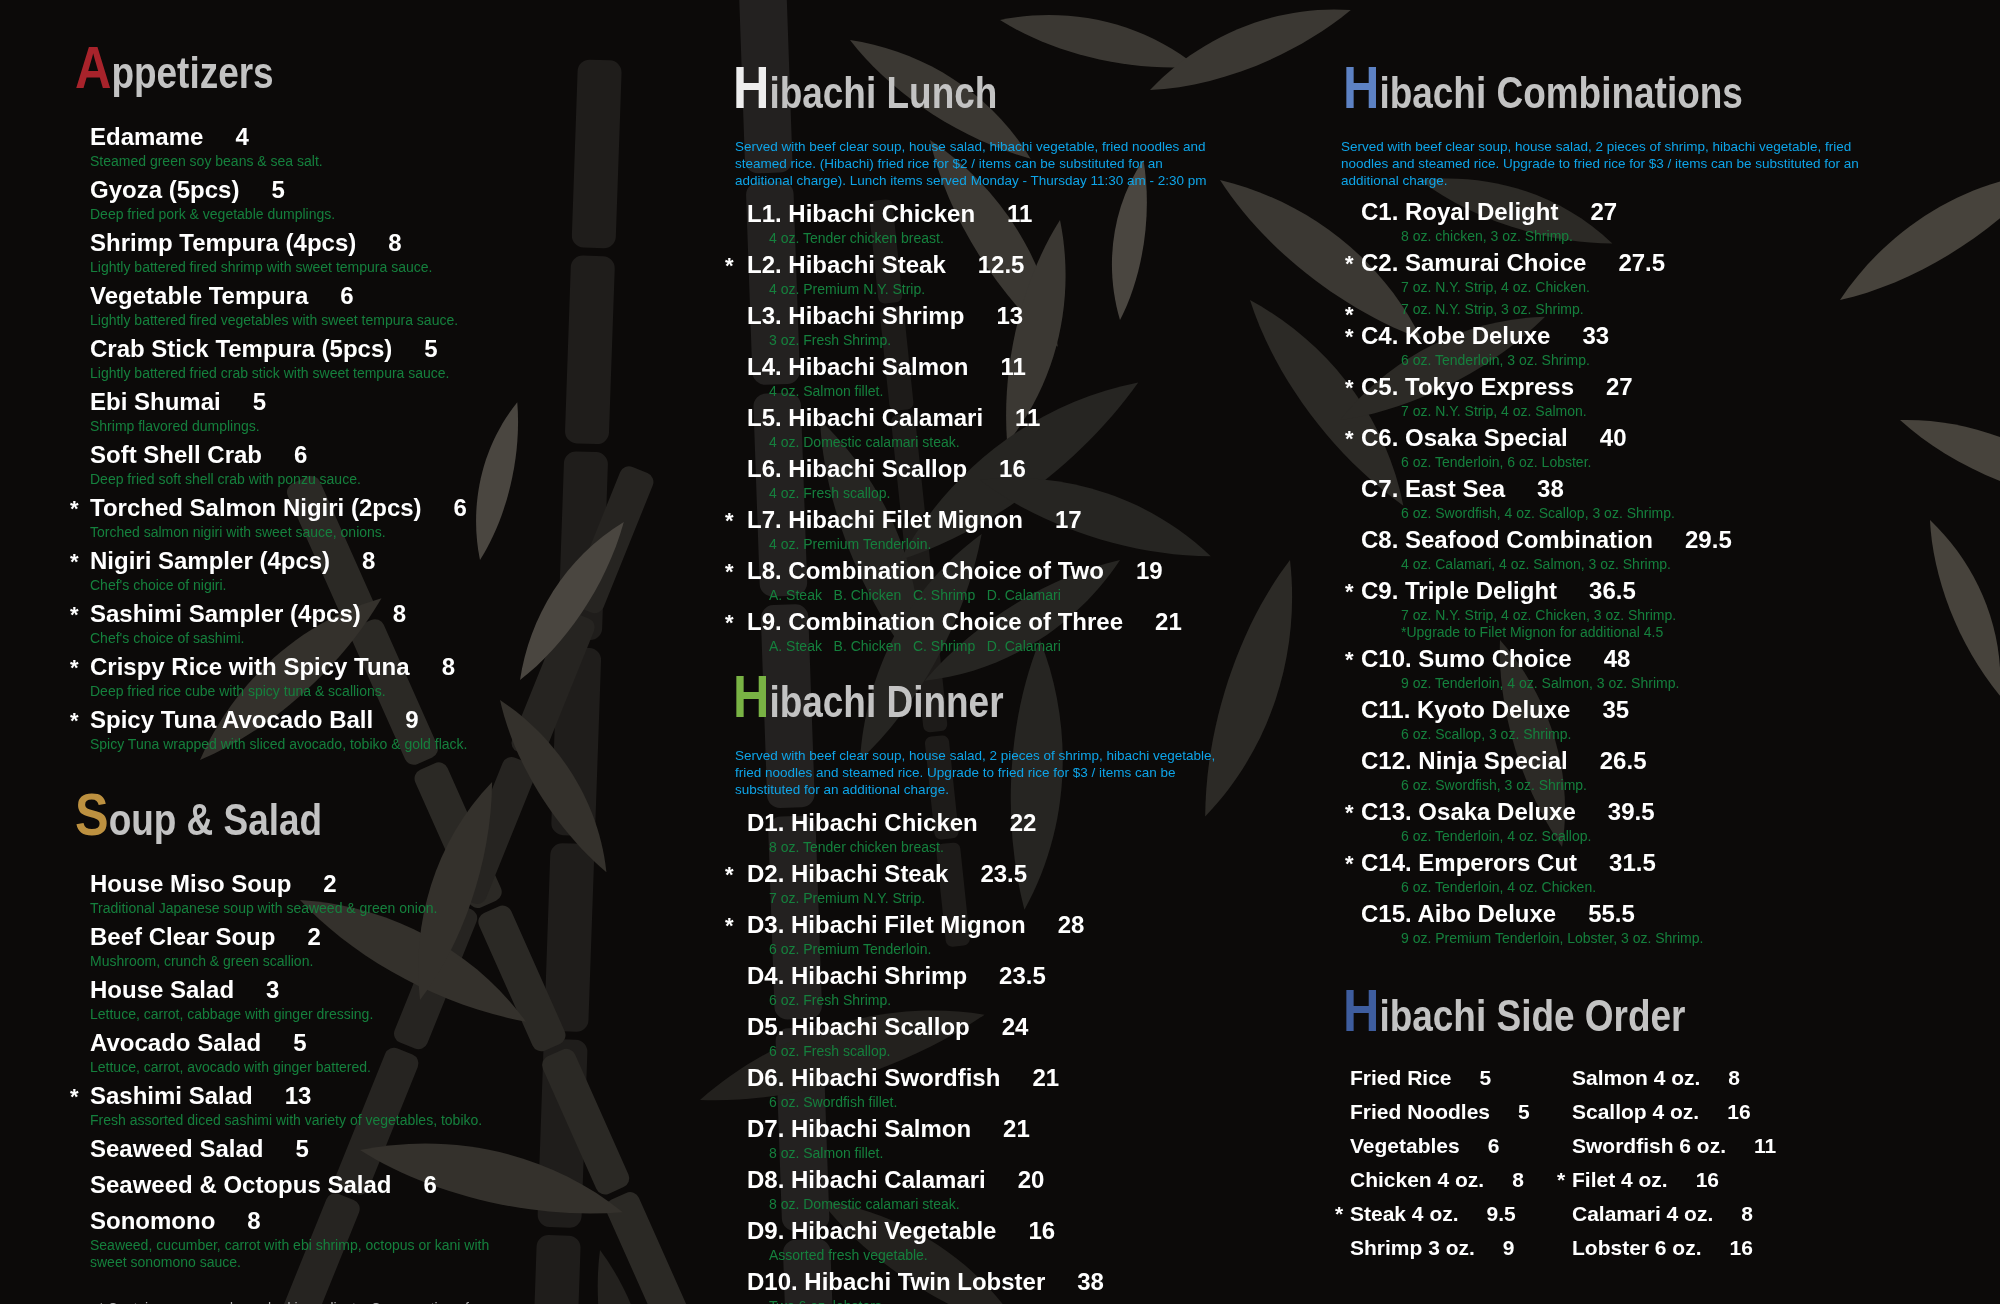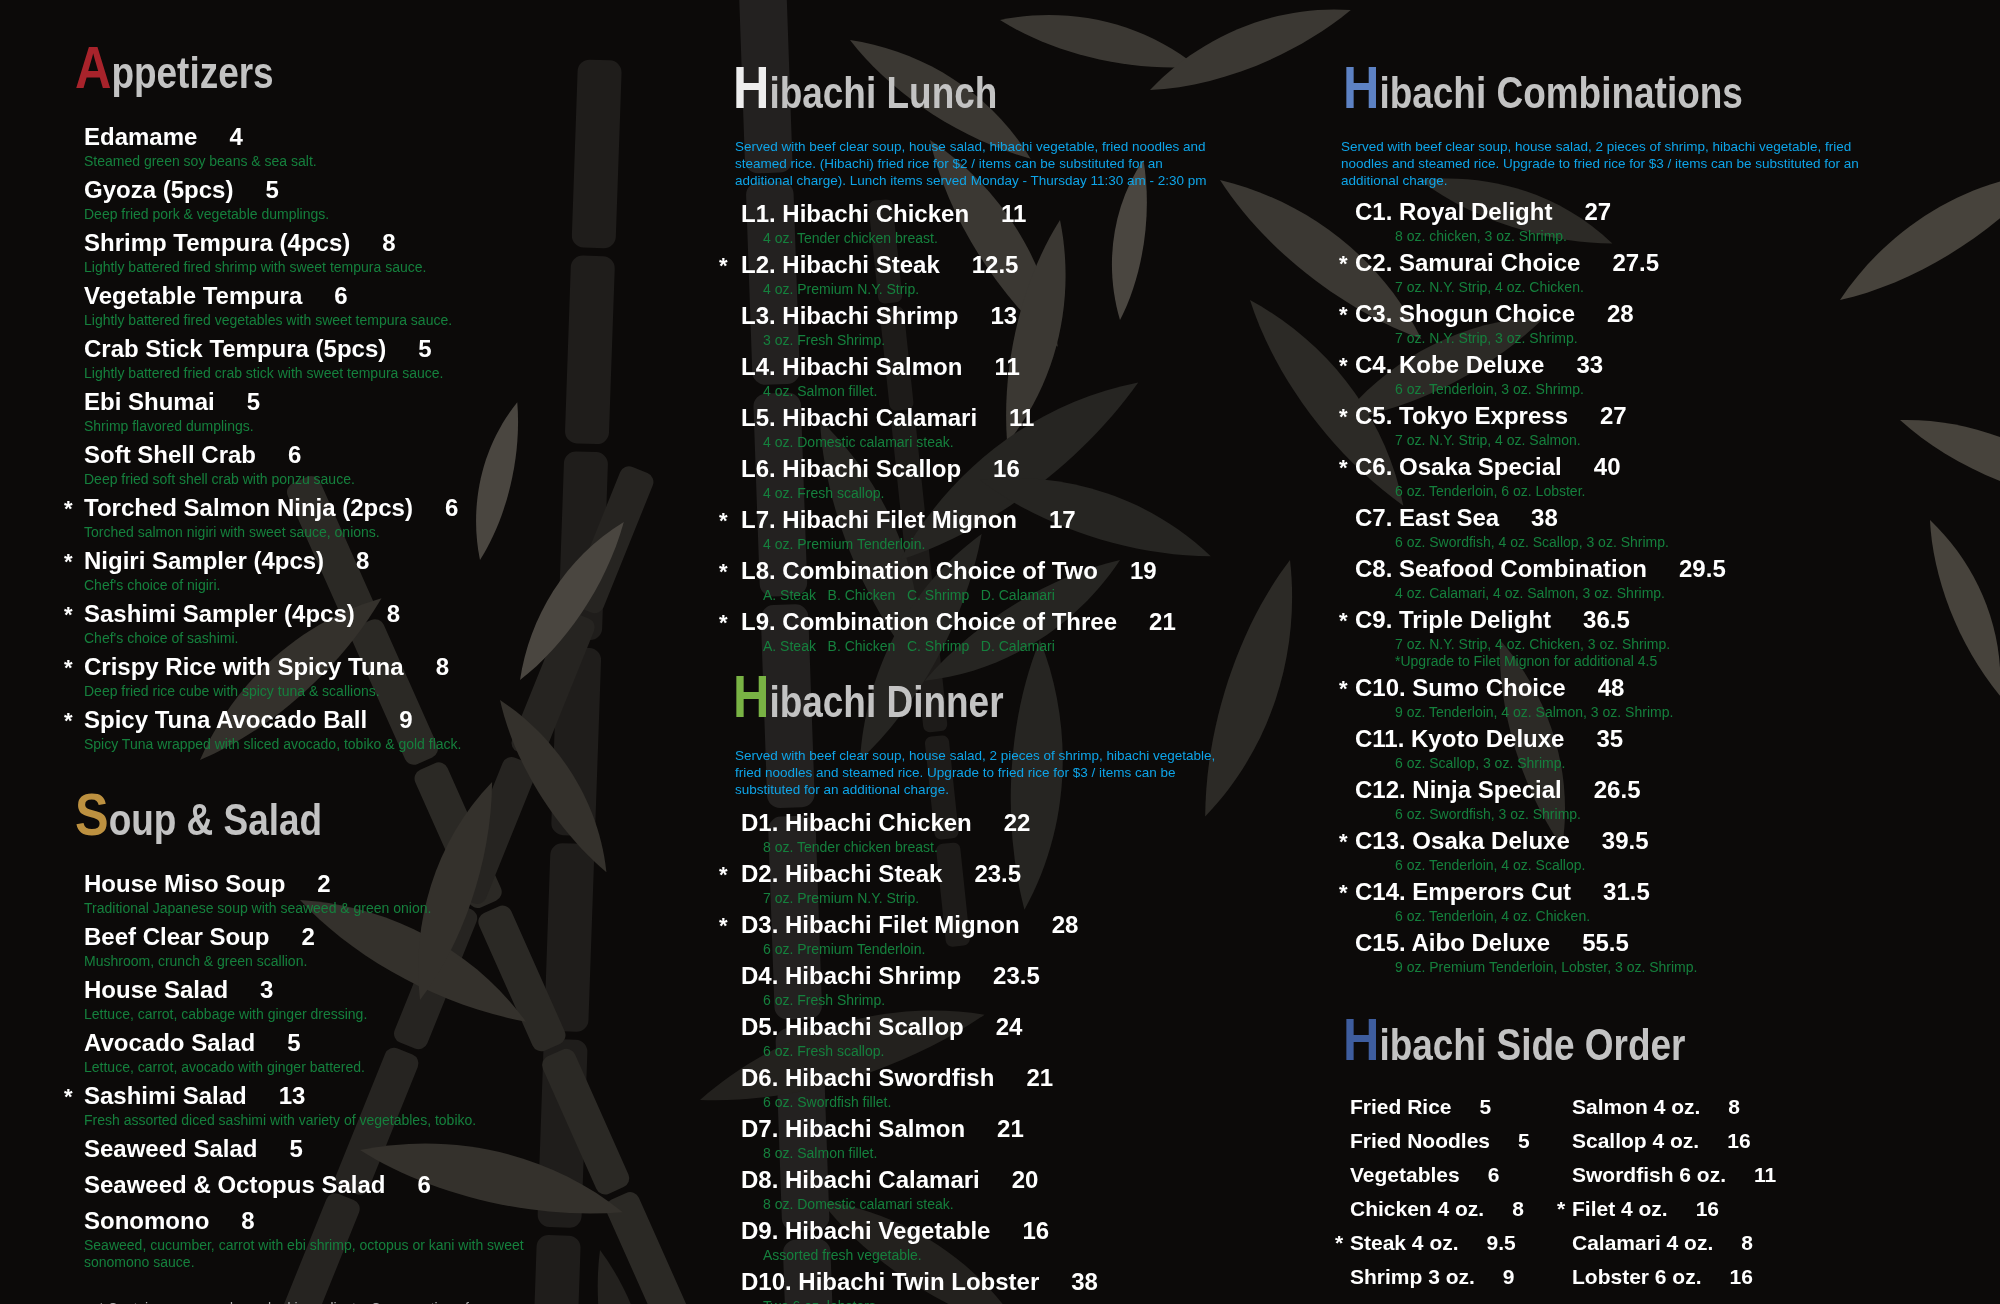--- a/index.html
+++ b/index.html
@@ -34,21 +34,21 @@
 
   .secdesc{
     margin:0 0 12px 20px;
     font-size:13.5px;line-height:17px;
     color:#0ea5e9;
     white-space:normal;
   }
   .col-mid .secdesc{width:482px;}
   .col-right .secdesc{margin-left:6px;width:520px;margin-bottom:10px;}
 
-  .items{margin:4px;}
+  .items{margin:10px;}
   .item{position:relative;margin-bottom:7px;}
   .col-left .item{padding-left:25px;}
   .col-mid .item{padding-left:22px;margin-bottom:5px;}
   .col-right .item{padding-left:16px;margin-bottom:5px;}
   .star{
     position:absolute;left:0;top:3px;
     font-size:22px;font-weight:bold;color:#fff;line-height:22px;
   }
   .col-left .star{left:5px;}
   .line{line-height:26px;}
@@ -187,21 +187,21 @@
 
       </div>
       <div class="item">
 
         <div class="line"><span class="nm">Soft Shell Crab</span><span class="pr">6</span></div>
         <div class="ds">Deep fried soft shell crab with ponzu sauce.</div>
 
       </div>
       <div class="item">
         <span class="star">*</span>
-        <div class="line"><span class="nm">Torched Salmon Ninja (2pcs)</span><span class="pr">6</span></div>
+        <div class="line"><span class="nm">Torched Salmon Nigiri (2pcs)</span><span class="pr">6</span></div>
         <div class="ds">Torched salmon nigiri with sweet sauce, onions.</div>
 
       </div>
       <div class="item">
         <span class="star">*</span>
         <div class="line"><span class="nm">Nigiri Sampler (4pcs)</span><span class="pr">8</span></div>
         <div class="ds">Chef's choice of nigiri.</div>
 
       </div>
       <div class="item">
@@ -423,21 +423,20 @@
 
       </div>
       <div class="item">
         <span class="star">*</span>
         <div class="line"><span class="nm">C2. Samurai Choice</span><span class="pr">27.5</span></div>
         <div class="ds">7 oz. N.Y. Strip, 4 oz. Chicken.</div>
 
       </div>
       <div class="item">
         <span class="star">*</span>
-        <div class="line"><span class="nm">C3. Shogun Choice</span><span class="pr">28</span></div>
         <div class="ds">7 oz. N.Y. Strip, 3 oz. Shrimp.</div>
 
       </div>
       <div class="item">
         <span class="star">*</span>
         <div class="line"><span class="nm">C4. Kobe Deluxe</span><span class="pr">33</span></div>
         <div class="ds">6 oz. Tenderloin, 3 oz. Shrimp.</div>
 
       </div>
       <div class="item">

